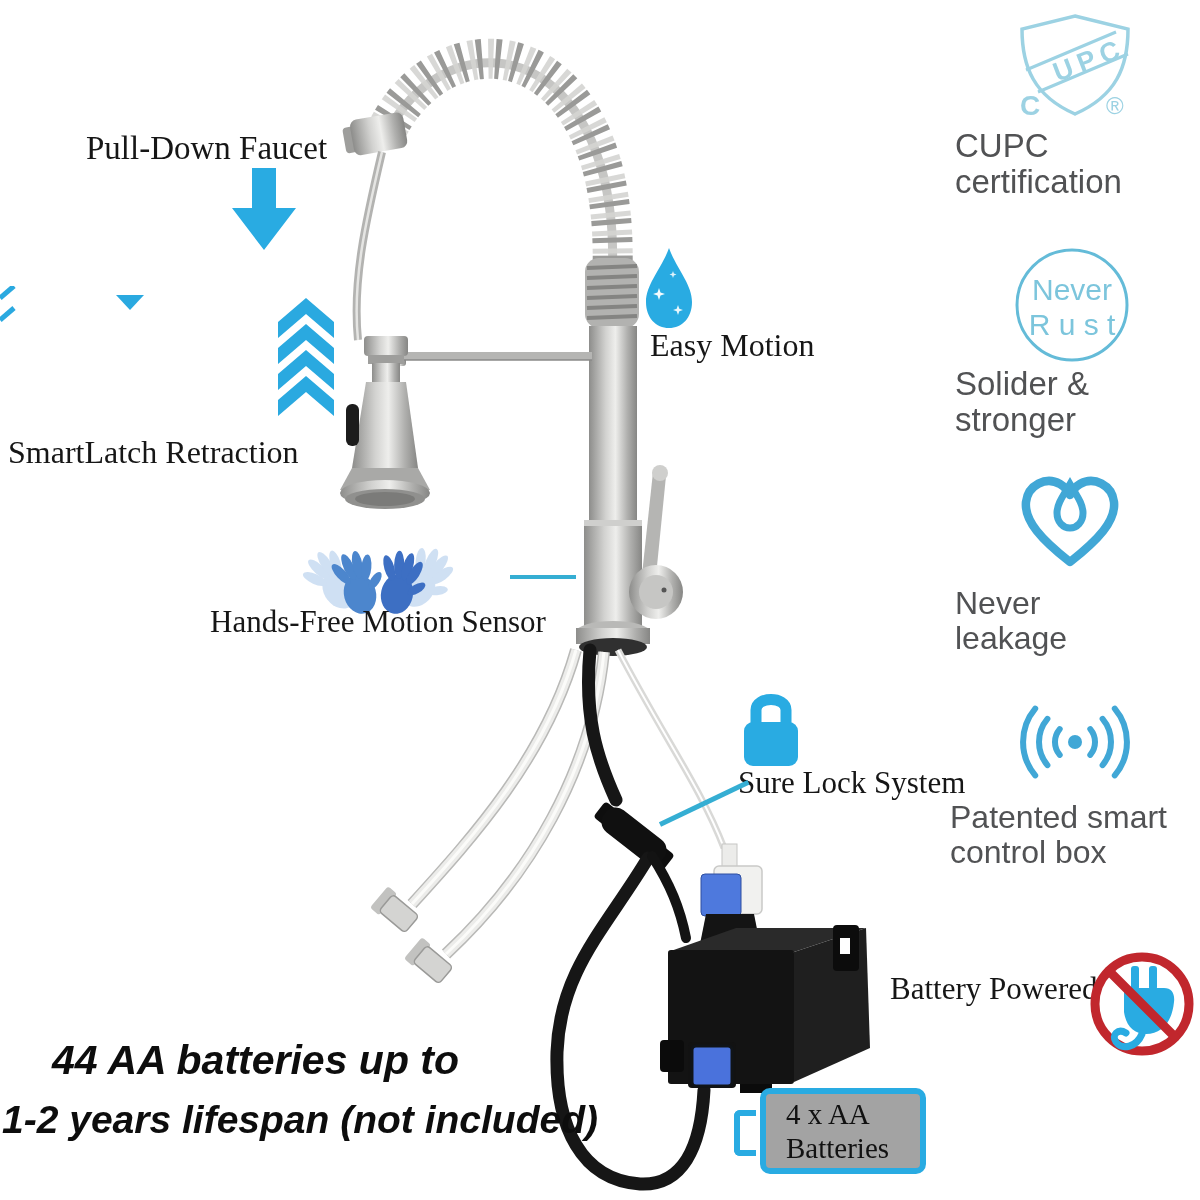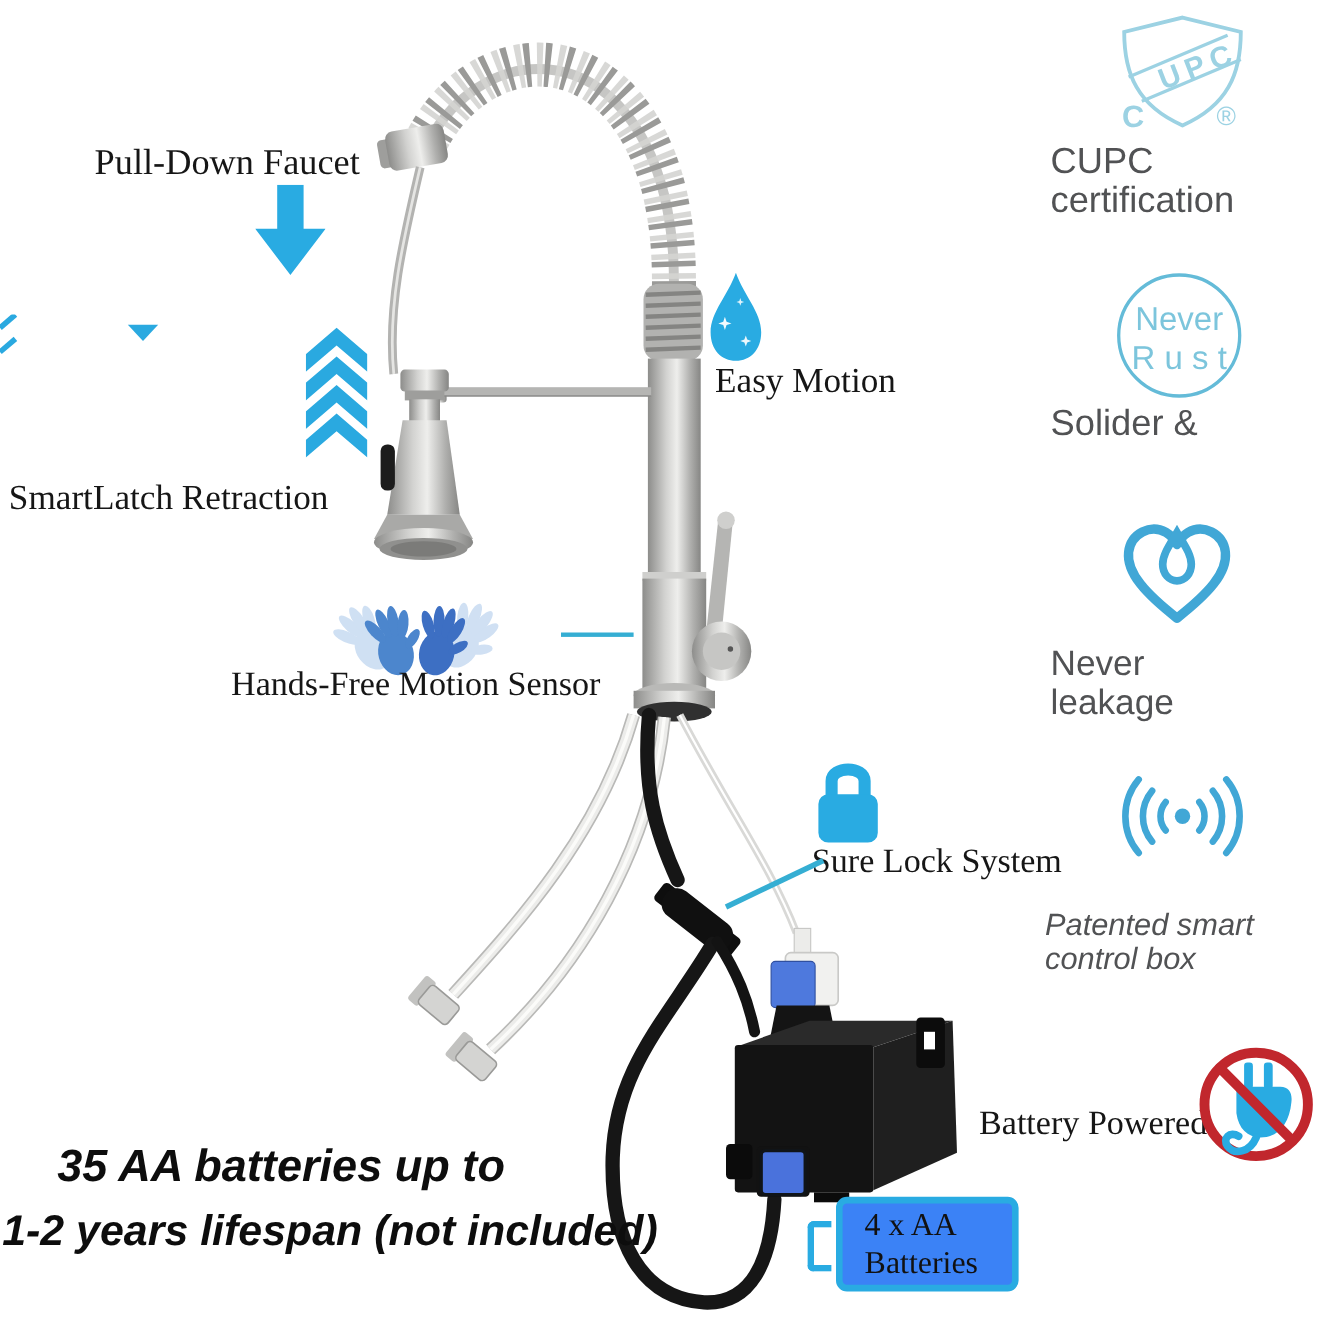--- a/index.html
+++ b/index.html
@@ -6,21 +6,21 @@
   .canvas{position:relative;width:1200px;height:1200px;background:#ffffff;overflow:hidden;
           font-family:"Liberation Sans",sans-serif;}
   .art{position:absolute;left:0;top:0;z-index:1;}
   .anno{position:absolute;z-index:2;}
   .serif-label{font-family:"Liberation Serif",serif;color:#161616;white-space:nowrap;}
   .caption{font-family:"Liberation Sans",sans-serif;color:#515254;text-align:left;line-height:1.1;white-space:nowrap;}
   .bold-italic{font-family:"Liberation Sans",sans-serif;font-weight:bold;font-style:italic;color:#0d0d0d;white-space:nowrap;}
   .pointer{position:absolute;background:#35aed3;z-index:2;}
   svg text{font-family:"Liberation Sans",sans-serif;}
   .battery-box{position:absolute;left:760px;top:1088px;width:154px;height:74px;border:6px solid #29abe2;
-               border-radius:10px;background:#3b82f6;z-index:2;}
+               border-radius:10px;background:#a3a3a3;z-index:2;}
   .battery-nub{position:absolute;left:734px;top:1110px;width:16px;height:34px;border:6px solid #29abe2;
                border-radius:6px 0 0 6px;background:#ffffff;border-right:none;z-index:3;}
   .battery-text{font-family:"Liberation Serif",serif;font-size:29px;line-height:34px;color:#111;padding:3px 0 0 20px;}
 </style>
 </head>
 <body>
 
 <div class="canvas">
 
   <svg class="art" width="1200" height="1200" viewBox="0 0 1200 1200">
@@ -199,23 +199,23 @@
 
   <svg class="anno" style="left:736px;top:684px;" width="70" height="86" viewBox="0 0 70 86">
     <path d="M20 42 V26 C20 12, 50 12, 50 26 V42" fill="none" stroke="#29abe2" stroke-width="11"></path>
     <rect x="8" y="38" width="54" height="44" rx="9" fill="#29abe2"></rect>
   </svg>
 
   <div class="anno serif-label" style="left:738px;top:765px;font-size:31px;">Sure Lock System</div>
 
   <div class="pointer" style="left:660px;top:822px;width:98px;height:5px;transform:rotate(-25.5deg);transform-origin:left center;"></div>
 
-  <div class="anno serif-label" style="left:890px;top:971px;font-size:31px;margin-top:32px;">Battery Powered</div>
-
-  <div class="anno bold-italic" style="left:52px;top:1037px;font-size:41px;">35 AA batteries up to</div>
+  <div class="anno serif-label" style="left:890px;top:971px;font-size:31px;">Battery Powered</div>
+
+  <div class="anno bold-italic" style="left:52px;top:1037px;font-size:41px;">44 AA batteries up to</div>
   <div class="anno bold-italic" style="left:2px;top:1098px;font-size:39px;">1-2 years lifespan (not included)</div>
 
   <div class="battery-nub"></div>
   <div class="battery-box">
     <div class="battery-text">
       <div>4 x AA</div>
       <div>Batteries</div>
     </div>
   </div>
 
@@ -232,41 +232,42 @@
     <div>certification</div>
   </div>
 
   <svg class="anno" style="left:1012px;top:245px;" width="120" height="120" viewBox="0 0 120 120">
     <circle cx="60" cy="60" r="55" fill="none" stroke="#64bbd8" stroke-width="3"></circle>
     <text x="60" y="55" text-anchor="middle" fill="#7cc5dc" font-size="30">Never</text>
     <text x="60" y="90" text-anchor="middle" fill="#7cc5dc" font-size="30">R u s t</text>
   </svg>
   <div class="anno caption" style="left:955px;top:366px;width:240px;font-size:33px;">
     <div>Solider &amp;</div>
+    <div>stronger</div>
   </div>
 
   <svg class="anno" style="left:1014px;top:464px;" width="112" height="106" viewBox="0 0 112 106">
     <path d="M56 98 C 28 76, 10 57, 12 38 C 14 21, 32 12, 46 20 C 51 23, 54 27, 56 31 C 58 27, 61 23, 66 20 C 80 12, 98 21, 100 38 C 102 57, 84 76, 56 98 Z" fill="none" stroke="#41a7d6" stroke-width="8.5" stroke-linejoin="round"></path>
     <path d="M56 20 C 49 32, 43 40, 43 49 C 43 58, 49 64, 56 64 C 63 64, 69 58, 69 49 C 69 40, 63 32, 56 20 Z" fill="none" stroke="#41a7d6" stroke-width="7"></path>
   </svg>
   <div class="anno caption" style="left:955px;top:586px;width:240px;font-size:32px;">
     <div>Never</div>
     <div>leakage</div>
   </div>
 
   <svg class="anno" style="left:1010px;top:690px;" width="130" height="104" viewBox="0 0 130 104">
     <circle cx="65" cy="52" r="7" fill="#41a7d6"></circle>
     <path d="M49.7 39.1 A20 20 0 0 0 49.7 64.9" fill="none" stroke="#41a7d6" stroke-width="6" stroke-linecap="round"></path>
     <path d="M37.4 28.9 A36 36 0 0 0 37.4 75.1" fill="none" stroke="#41a7d6" stroke-width="6" stroke-linecap="round"></path>
     <path d="M25.2 18.6 A52 52 0 0 0 25.2 85.4" fill="none" stroke="#41a7d6" stroke-width="6" stroke-linecap="round"></path>
     <path d="M80.3 39.1 A20 20 0 0 1 80.3 64.9" fill="none" stroke="#41a7d6" stroke-width="6" stroke-linecap="round"></path>
     <path d="M92.6 28.9 A36 36 0 0 1 92.6 75.1" fill="none" stroke="#41a7d6" stroke-width="6" stroke-linecap="round"></path>
     <path d="M104.8 18.6 A52 52 0 0 1 104.8 85.4" fill="none" stroke="#41a7d6" stroke-width="6" stroke-linecap="round"></path>
   </svg>
-  <div class="anno caption" style="left:950px;top:826px;width:240px;font-size:28px;font-style:italic;">
+  <div class="anno caption" style="left:950px;top:800px;width:240px;font-size:32px;">
     <div>Patented smart</div>
     <div>control box</div>
   </div>
 
   <svg class="anno" style="left:1086px;top:948px;" width="112" height="112" viewBox="0 0 112 112">
     <circle cx="56" cy="56" r="47" fill="none" stroke="#c1272d" stroke-width="9"></circle>
     <rect x="45" y="18" width="8" height="24" rx="3" fill="#29abe2"></rect>
     <rect x="63" y="18" width="8" height="24" rx="3" fill="#29abe2"></rect>
     <path d="M38 40 L78 40 C 86 40 89 46 88 54 C 86 74 76 86 60 86 C 48 86 40 78 38 64 Z" fill="#29abe2"></path>
     <path d="M56 86 C 50 100, 36 102, 30 94 C 25 87, 32 80, 40 85" fill="none" stroke="#29abe2" stroke-width="7" stroke-linecap="round"></path>

